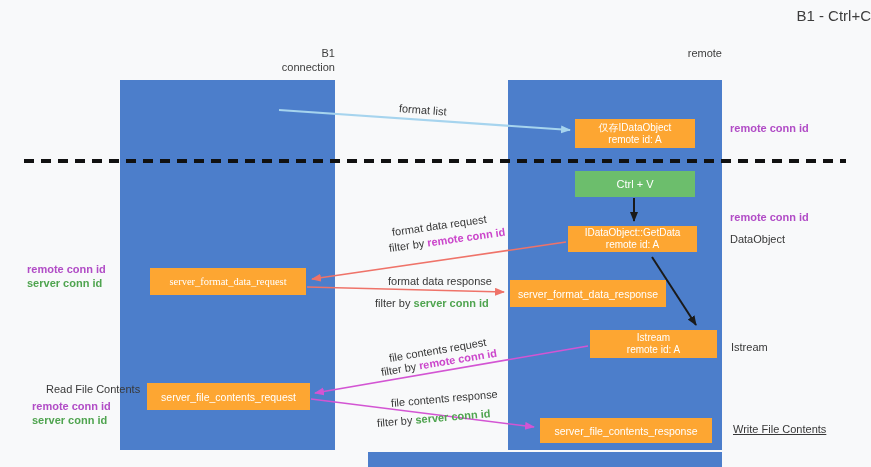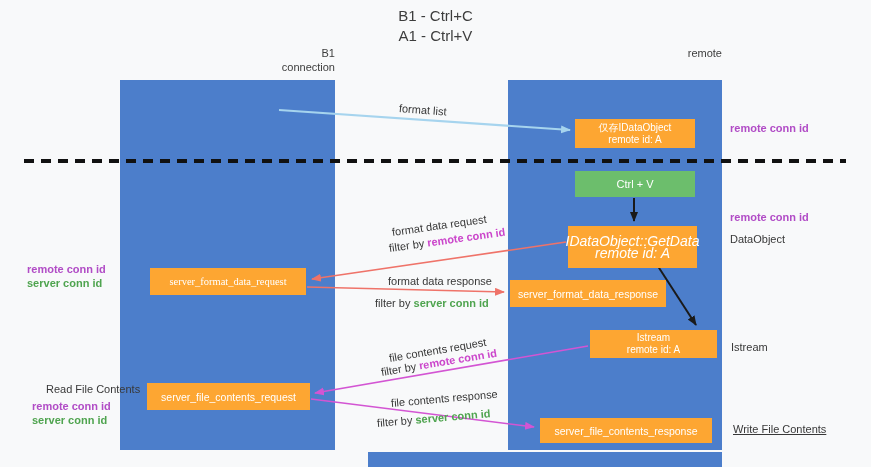--- a/index.html
+++ b/index.html
@@ -1,18 +1,18 @@
 <!DOCTYPE html>
 <html><head>
 <meta charset="utf-8">
 <style>
   html,body{margin:0;padding:0;}
   body{font-family:"Liberation Sans",sans-serif;background:#ffffff;}
   #canvas{position:relative;width:871px;height:467px;background:#f8f9fa;overflow:hidden;}
-  .title{position:absolute;left:0;top:6px;width:100%;text-align:center;font-size:15px;line-height:20px;color:#3d3d3d;}
+  .title{position:absolute;left:0;top:6px;width:100%;text-align:right;font-size:15px;line-height:20px;color:#3d3d3d;}
   .col-head{position:absolute;text-align:right;font-size:11px;line-height:14px;color:#3c3c3c;}
   .col{position:absolute;background:#4c7ecb;}
   .node{position:absolute;display:flex;flex-direction:column;align-items:center;justify-content:center;
         text-align:center;color:#ffffff;background:#fda632;font-size:10.5px;line-height:12px;white-space:nowrap;}
   .node.green{background:#6cbe6c;font-size:11px;}
   .lbl{position:absolute;font-size:11px;color:#383838;white-space:nowrap;transform-origin:left center;}
   .purple{color:#b14cc6;font-weight:bold;}
   .magenta{color:#cb46cb;font-weight:bold;}
   .grn{color:#4fa44f;font-weight:bold;}
   .rot4{transform:rotate(4.3deg);}
@@ -21,21 +21,20 @@
   .rotn5{transform:rotate(-5deg);}
   svg.overlay{position:absolute;left:0;top:0;pointer-events:none;}
 </style>
 </head>
 <body>
 
 <div id="canvas">
 
   <div class="title">
     <div>B1 - Ctrl+C</div>
-    <div>A1 - Ctrl+V</div>
   </div>
 
   <div class="col-head" style="left:120px;top:46px;width:215px;">
     <div>B1</div>
     <div>connection</div>
   </div>
   <div class="col-head" style="left:508px;top:46px;width:214px;">
     <div>remote</div>
   </div>
 
@@ -71,21 +70,21 @@
 
   <div class="node" style="left:575px;top:119px;width:120px;height:29px;font-size:10px;">
     <span>仅存IDataObject</span>
     <span>remote id: A</span>
   </div>
 
   <div class="node green" style="left:575px;top:171px;width:120px;height:26px;">
     <span>Ctrl + V</span>
   </div>
 
-  <div class="node" style="left:568px;top:226px;width:129px;height:42px;font-size:14px;font-style:italic;">
+  <div class="node" style="left:568px;top:226px;width:129px;height:26px;font-size:10px;">
     <span>IDataObject::GetData</span>
     <span>remote id: A</span>
   </div>
 
   <div class="node" style="left:150px;top:268px;width:156px;height:27px;font-family:Liberation Serif, serif;">
     <span>server_format_data_request</span>
   </div>
 
   <div class="node" style="left:510px;top:280px;width:156px;height:27px;">
     <span>server_format_data_response</span>

